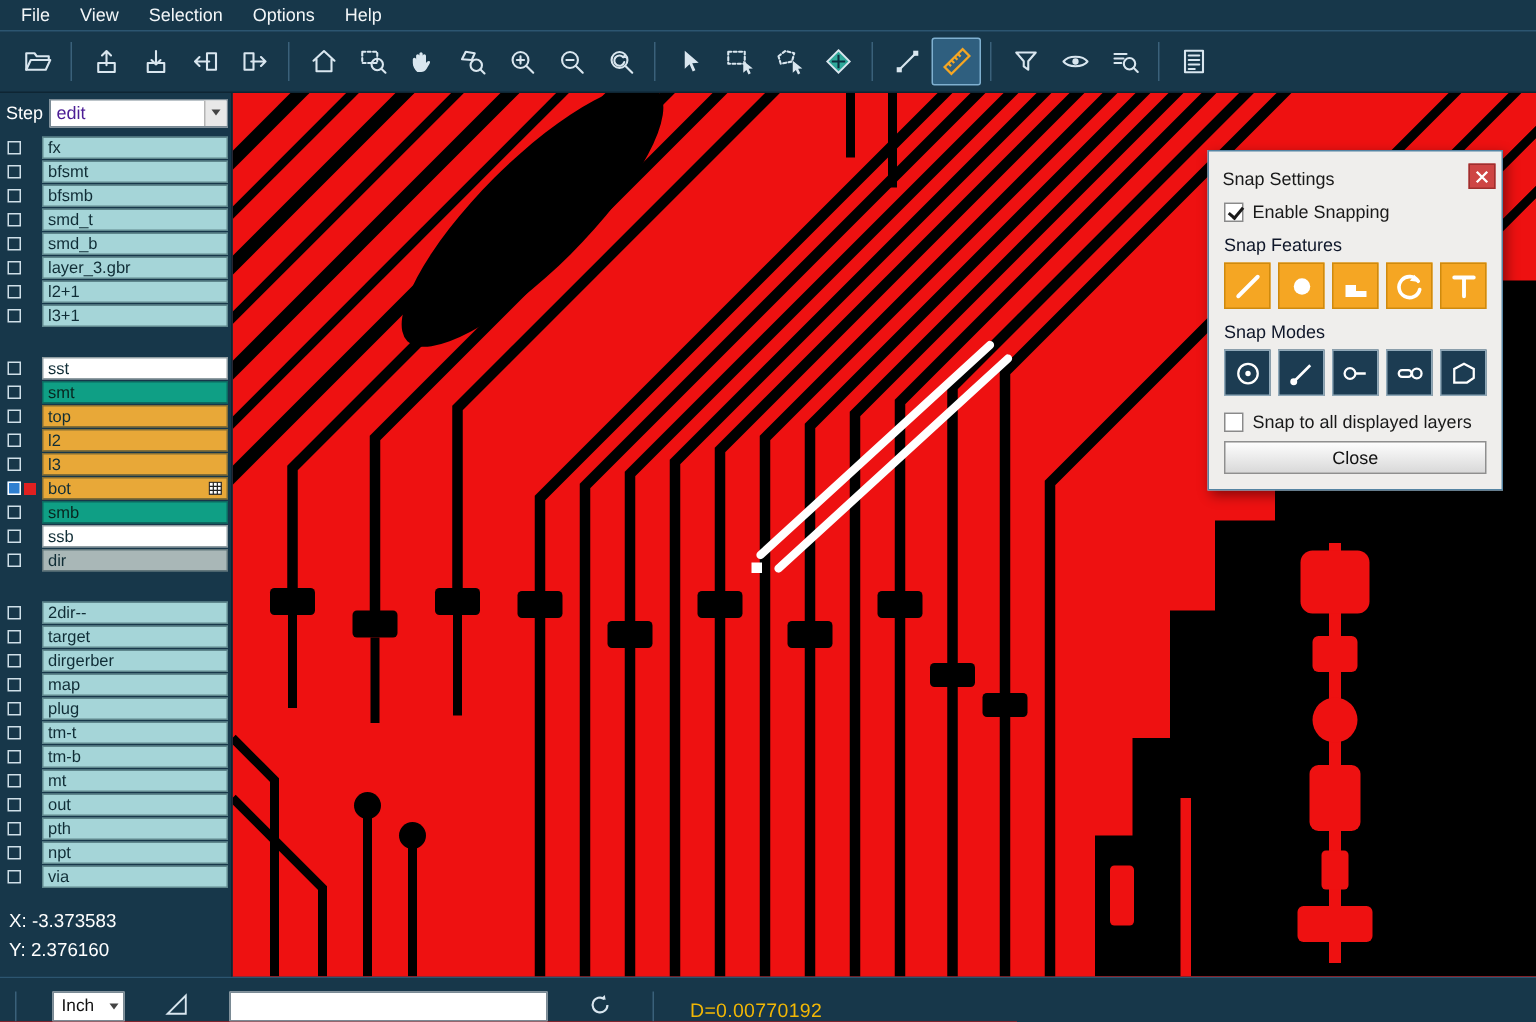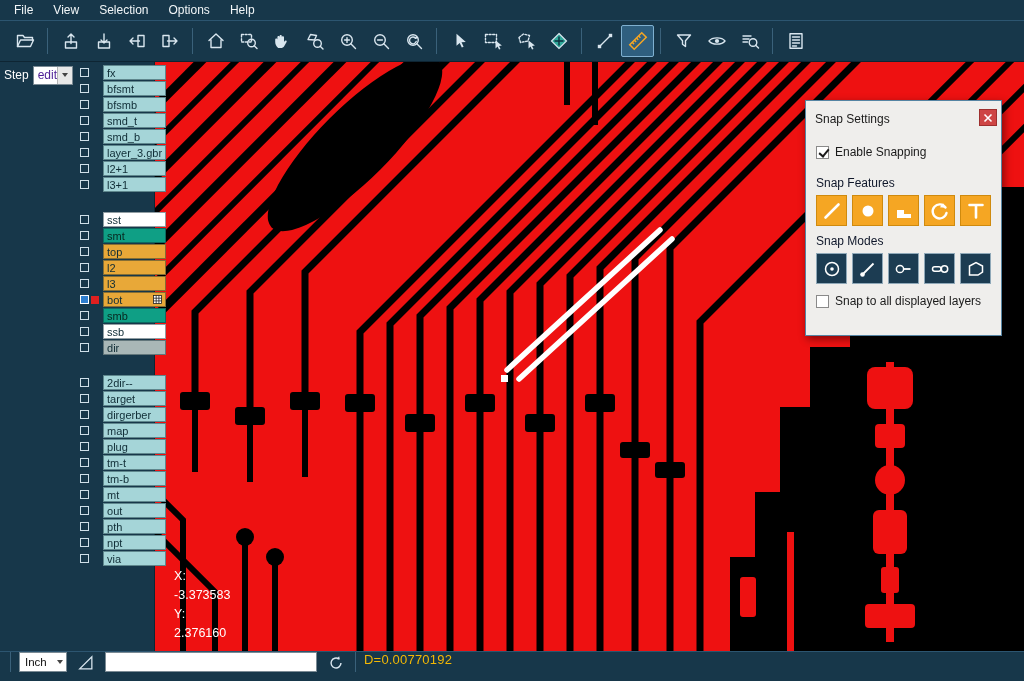--- a/index.html
+++ b/index.html
@@ -14,21 +14,21 @@
   
   .toolbar{height:42px;display:flex;align-items:center;padding-left:8px;
            border-top:1px solid #2c5570;border-bottom:1px solid #0e2533}
   .tb-btn{width:33px;height:32px;display:flex;align-items:center;justify-content:center;
           border:1px solid transparent;border-radius:2px;flex:none}
   .tb-btn.active{background:#2f5f7f;border-color:#7fb0d0}
   .tb-sep{width:1px;height:26px;background:#3a617a;margin:0 6px;flex:none}
 
   
   .main{display:flex;height:589px}
-  .sidebar{width:155px;display:flex;background:var(--chrome,#17374a);
+  .sidebar{width:155px;display:flex;flex-direction:column;background:var(--chrome,#17374a);
            border-right:1px solid #0d2533;position:relative;z-index:2}
   .step-row{display:flex;align-items:center;height:26px;padding:0 2px 0 4px;gap:4px}
   .step-label{color:#fff;font-size:12px}
   .step-select{flex:1;height:19px;background:#fff;border:1px solid #7a8a94;display:flex;
                align-items:center;font-size:12px;color:#4c1d95;padding-left:4px}
   .step-chev{margin-left:auto;width:15px;height:17px;background:#e8e8e8;border-left:1px solid #b5b5b5;
              display:flex;align-items:center;justify-content:center}
   .tri-down{width:0;height:0;border-left:3.5px solid transparent;border-right:3.5px solid transparent;
             border-top:4px solid #444}
   .layer-list{margin-top:3px}
@@ -45,37 +45,37 @@
   .c-orange{background:var(--layer-orange,#e8a838)}
   .c-white{background:#fff}
   .c-gray{background:var(--layer-gray,#a9b7b7)}
   .grid-ic{margin-left:auto;display:flex}
   .coords{margin-top:auto;padding:4px 6px 8px;color:#fff;font-size:12.5px;line-height:19px}
 
   .canvas{flex:1;position:relative;cursor:crosshair;overflow:hidden;background:var(--canvas-red,#ee1111)}
   .canvas svg{display:block}
 
   
-  .statusbar{height:30px;display:flex;align-items:flex-start;gap:8px;padding-left:10px;border-top:1px solid #2c5570}
+  .statusbar{height:30px;display:flex;align-items:flex-end;gap:24px;padding-left:10px;border-top:1px solid #2c5570}
   .sb-sep{width:1px;height:20px;background:#3a617a;flex:none}
   .unit-select{width:48px;height:20px;background:#fff;border:1px solid #7a8a94;display:flex;
                align-items:center;justify-content:space-between;padding:0 3px 0 5px;font-size:11.5px;color:#111}
   .sb-input{width:212px;height:20px;border:1px solid #7a8a94;background:#fff;font-size:12px;
             padding:0 4px;font-family:inherit}
   .sb-icon{display:flex;align-items:center;justify-content:center;width:22px;height:22px}
   .distance{color:var(--distance-yellow,#f2b705);font-size:13px;letter-spacing:.2px}
 
   
   .dialog{position:absolute;left:805px;top:100px;width:197px;background:#efeeec;
           border:1px solid #5584a3;box-shadow:2px 3px 8px rgba(0,0,0,.45);z-index:5}
   .dlg-title{height:25px;display:flex;align-items:flex-end;padding:0 4px 0 9px;font-size:12px;color:#1a1a1a}
   .dlg-close{margin-left:auto;width:18px;height:17px;background:#ce4544;border:1px solid #9e2f2e;
              display:flex;align-items:center;justify-content:center}
   .dlg-body{padding:2px 10px 10px}
-  .chk-row{display:flex;align-items:center;gap:6px;font-size:12px;color:#1a1a1a;margin:17px 0}
+  .chk-row{display:flex;align-items:center;gap:6px;font-size:12px;color:#1a1a1a;margin:6px 0}
   .chk-row.small{font-size:12px;margin-top:10px}
   .chk{width:13px;height:13px;background:#fff;border:1px solid #8a8a8a;position:relative;flex:none}
   .chk.checked::after{content:"";position:absolute;left:3.5px;top:.5px;width:4px;height:8px;
                       border:solid #1a1a1a;border-width:0 2px 2px 0;transform:rotate(40deg)}
   .dlg-label{font-size:12px;color:#0f172a;margin:8px 0 5px}
   .btn-row{display:flex;gap:5px}
   .fbtn{width:31px;height:31px;background:var(--accent-orange,#f5a623);border:1px solid #cf8a0e;
         display:flex;align-items:center;justify-content:center}
   .mbtn{width:31px;height:31px;background:#1c3c52;border:1px solid #8fa8b8;
         display:flex;align-items:center;justify-content:center}
@@ -691,16 +691,17 @@
           <div class="mbtn">
             <svg width="22" height="22" viewBox="0 0 22 22">
               <path d="M4.5 17 V8 L11 4.5 L17.5 8 V14 L13 17 Z" fill="none" stroke="#fff" stroke-width="1.5"></path>
             </svg>
           </div>
         </div>
       <label class="chk-row small">
         <span class="chk"></span>
         <span>Snap to all displayed layers</span>
       </label>
+      <button class="dlg-close-btn">Close</button>
     </div>
   </div>
 
 </div>
 
 </body></html>

